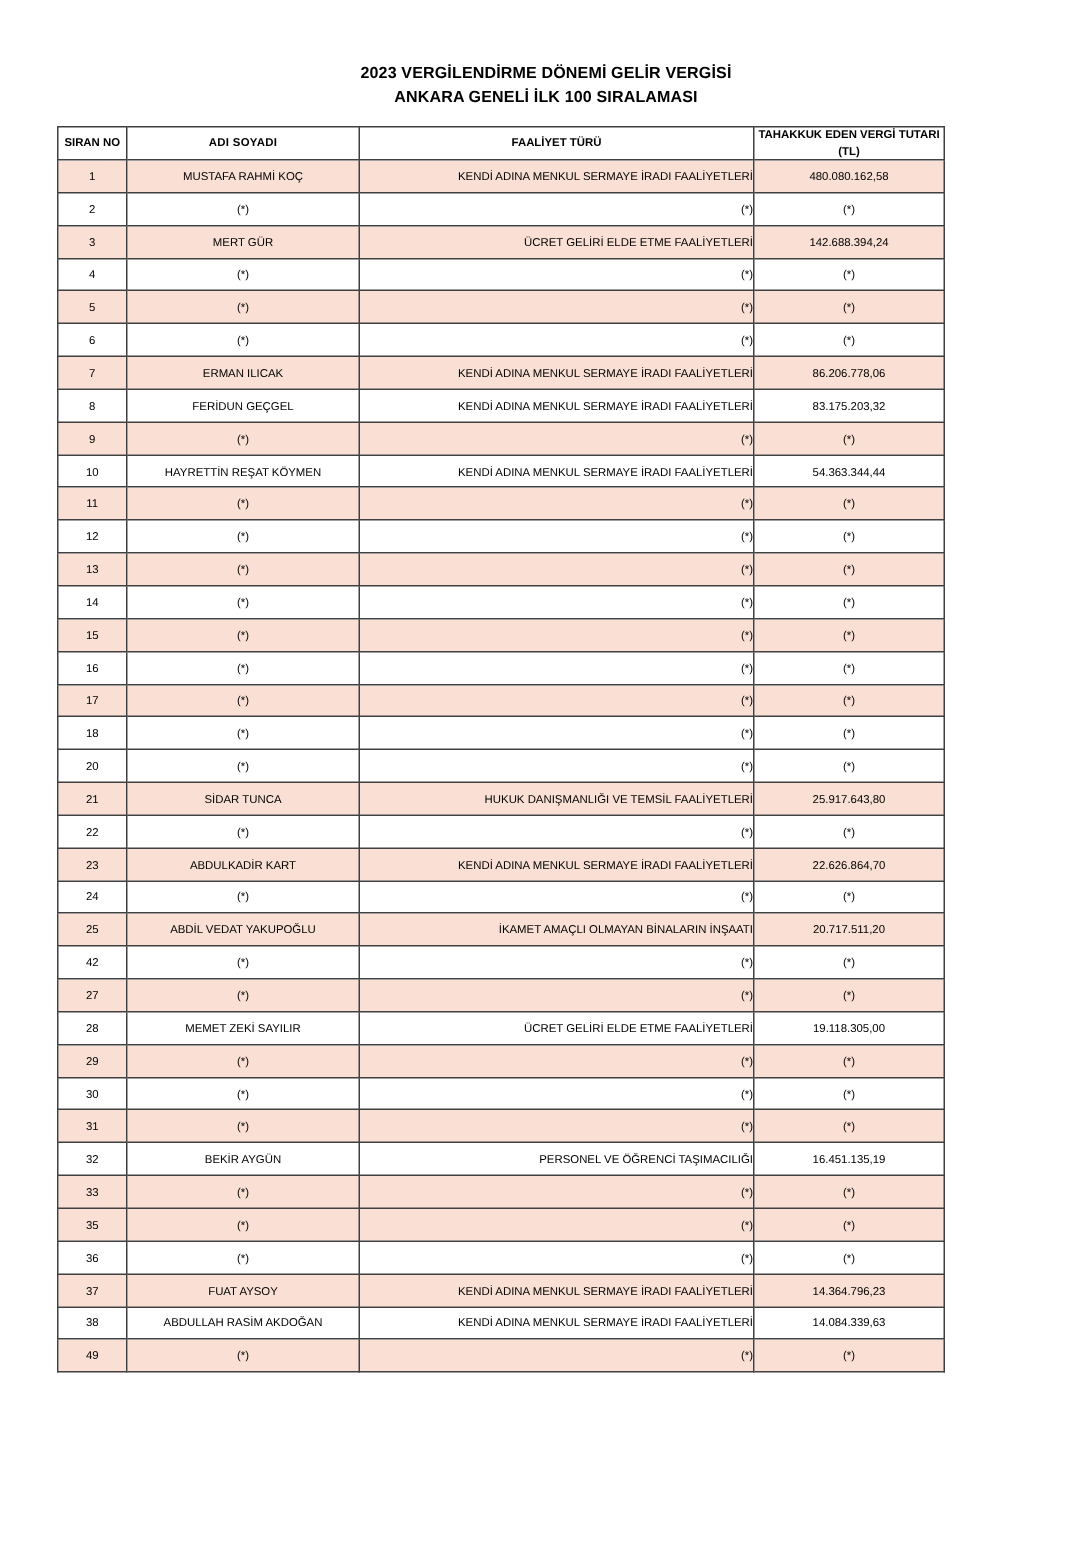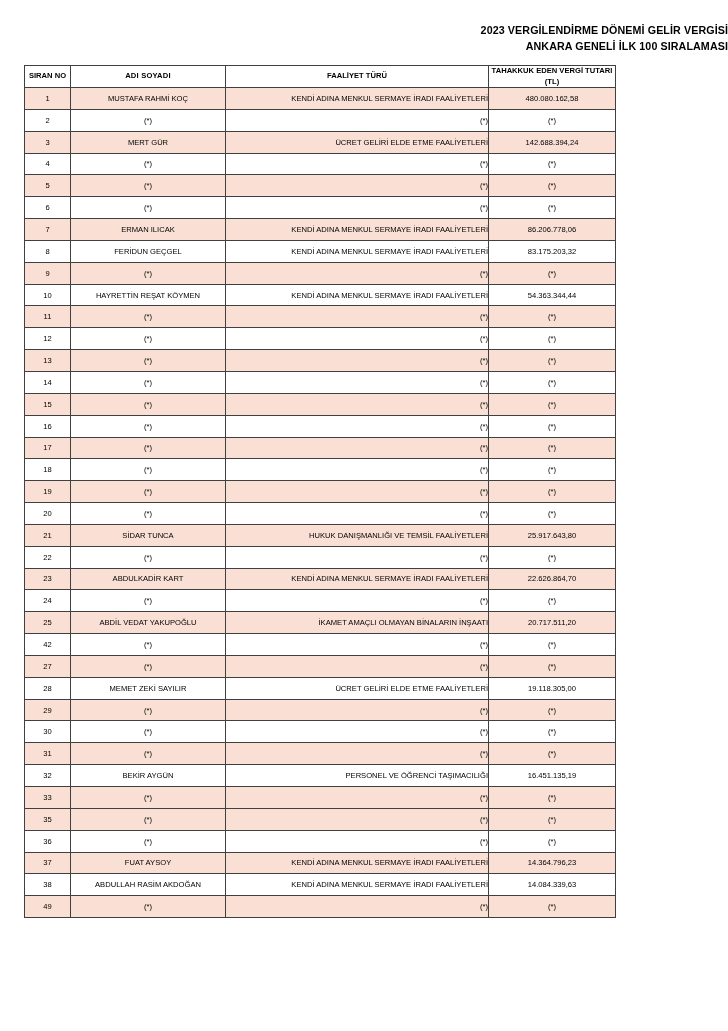--- a/index.html
+++ b/index.html
@@ -16,32 +16,32 @@
     -webkit-font-smoothing: antialiased;
   }
   .page {
     position: relative;
     width: 728px;
     height: 1031px;
     box-sizing: border-box;
     background: #ffffff;
   }
   .doc-title {
-    text-align: right;
-    padding-top: 23px;
+    text-align: center;
+    padding-top: 42px;
     line-height: 15.5px;
   }
   .doc-title .title-line {
     display: block;
     font-size: 10.7px;
     font-weight: bold;
     letter-spacing: 0.1px;
   }
   .table-wrap {
-    margin: 11px 57px 0 24px;
+    margin: 11px 57px 0 38px;
     width: 591px;
   }
   table.rank-table {
     border-collapse: collapse;
     width: 591px;
     table-layout: fixed;
   }
   table.rank-table th,
   table.rank-table td {
     border: 1px solid #404040;
@@ -228,26 +228,20 @@
             <td class="col-name">(*)</td>
             <td class="col-act">(*)</td>
             <td class="col-amt">(*)</td>
           </tr>
           <tr class="plain">
             <td class="col-no">18</td>
             <td class="col-name">(*)</td>
             <td class="col-act">(*)</td>
             <td class="col-amt">(*)</td>
           </tr>
-          <tr class="shaded">
-            <td class="col-no">19</td>
-            <td class="col-name">(*)</td>
-            <td class="col-act">(*)</td>
-            <td class="col-amt">(*)</td>
-          </tr>
           <tr class="plain">
             <td class="col-no">20</td>
             <td class="col-name">(*)</td>
             <td class="col-act">(*)</td>
             <td class="col-amt">(*)</td>
           </tr>
           <tr class="shaded">
             <td class="col-no">21</td>
             <td class="col-name">SİDAR TUNCA</td>
             <td class="col-act">HUKUK DANIŞMANLIĞI VE TEMSİL FAALİYETLERİ</td>

